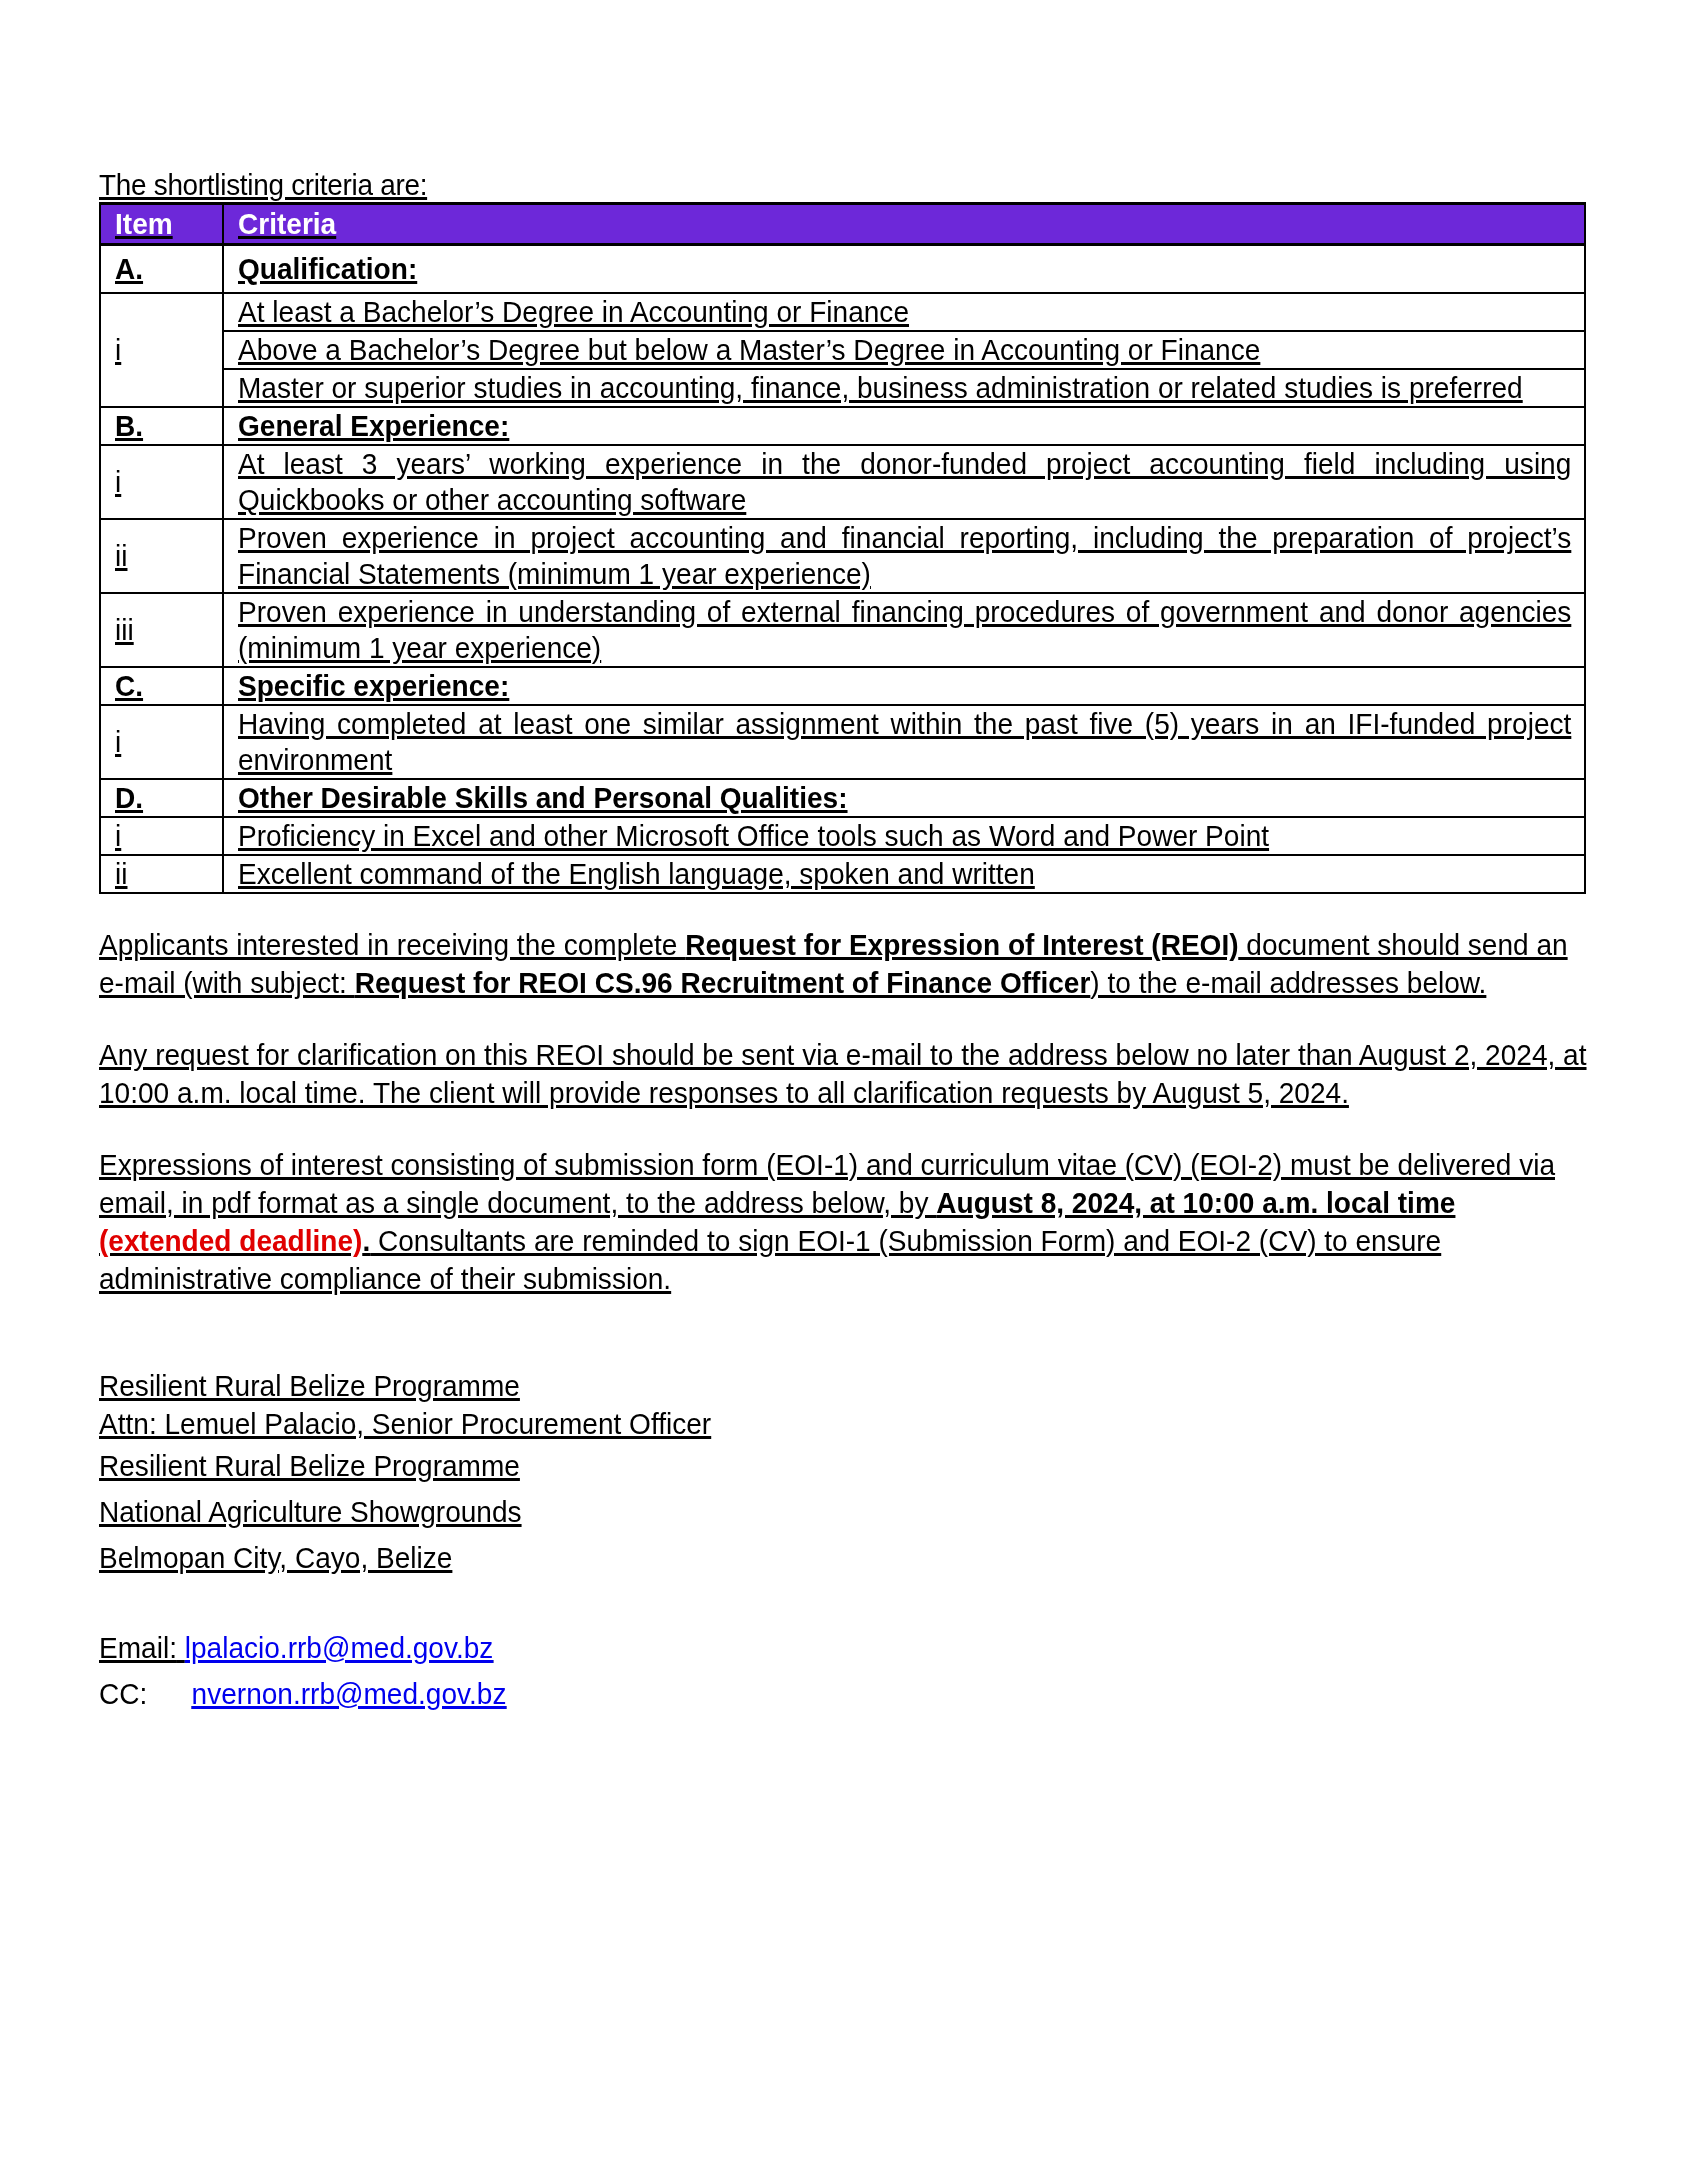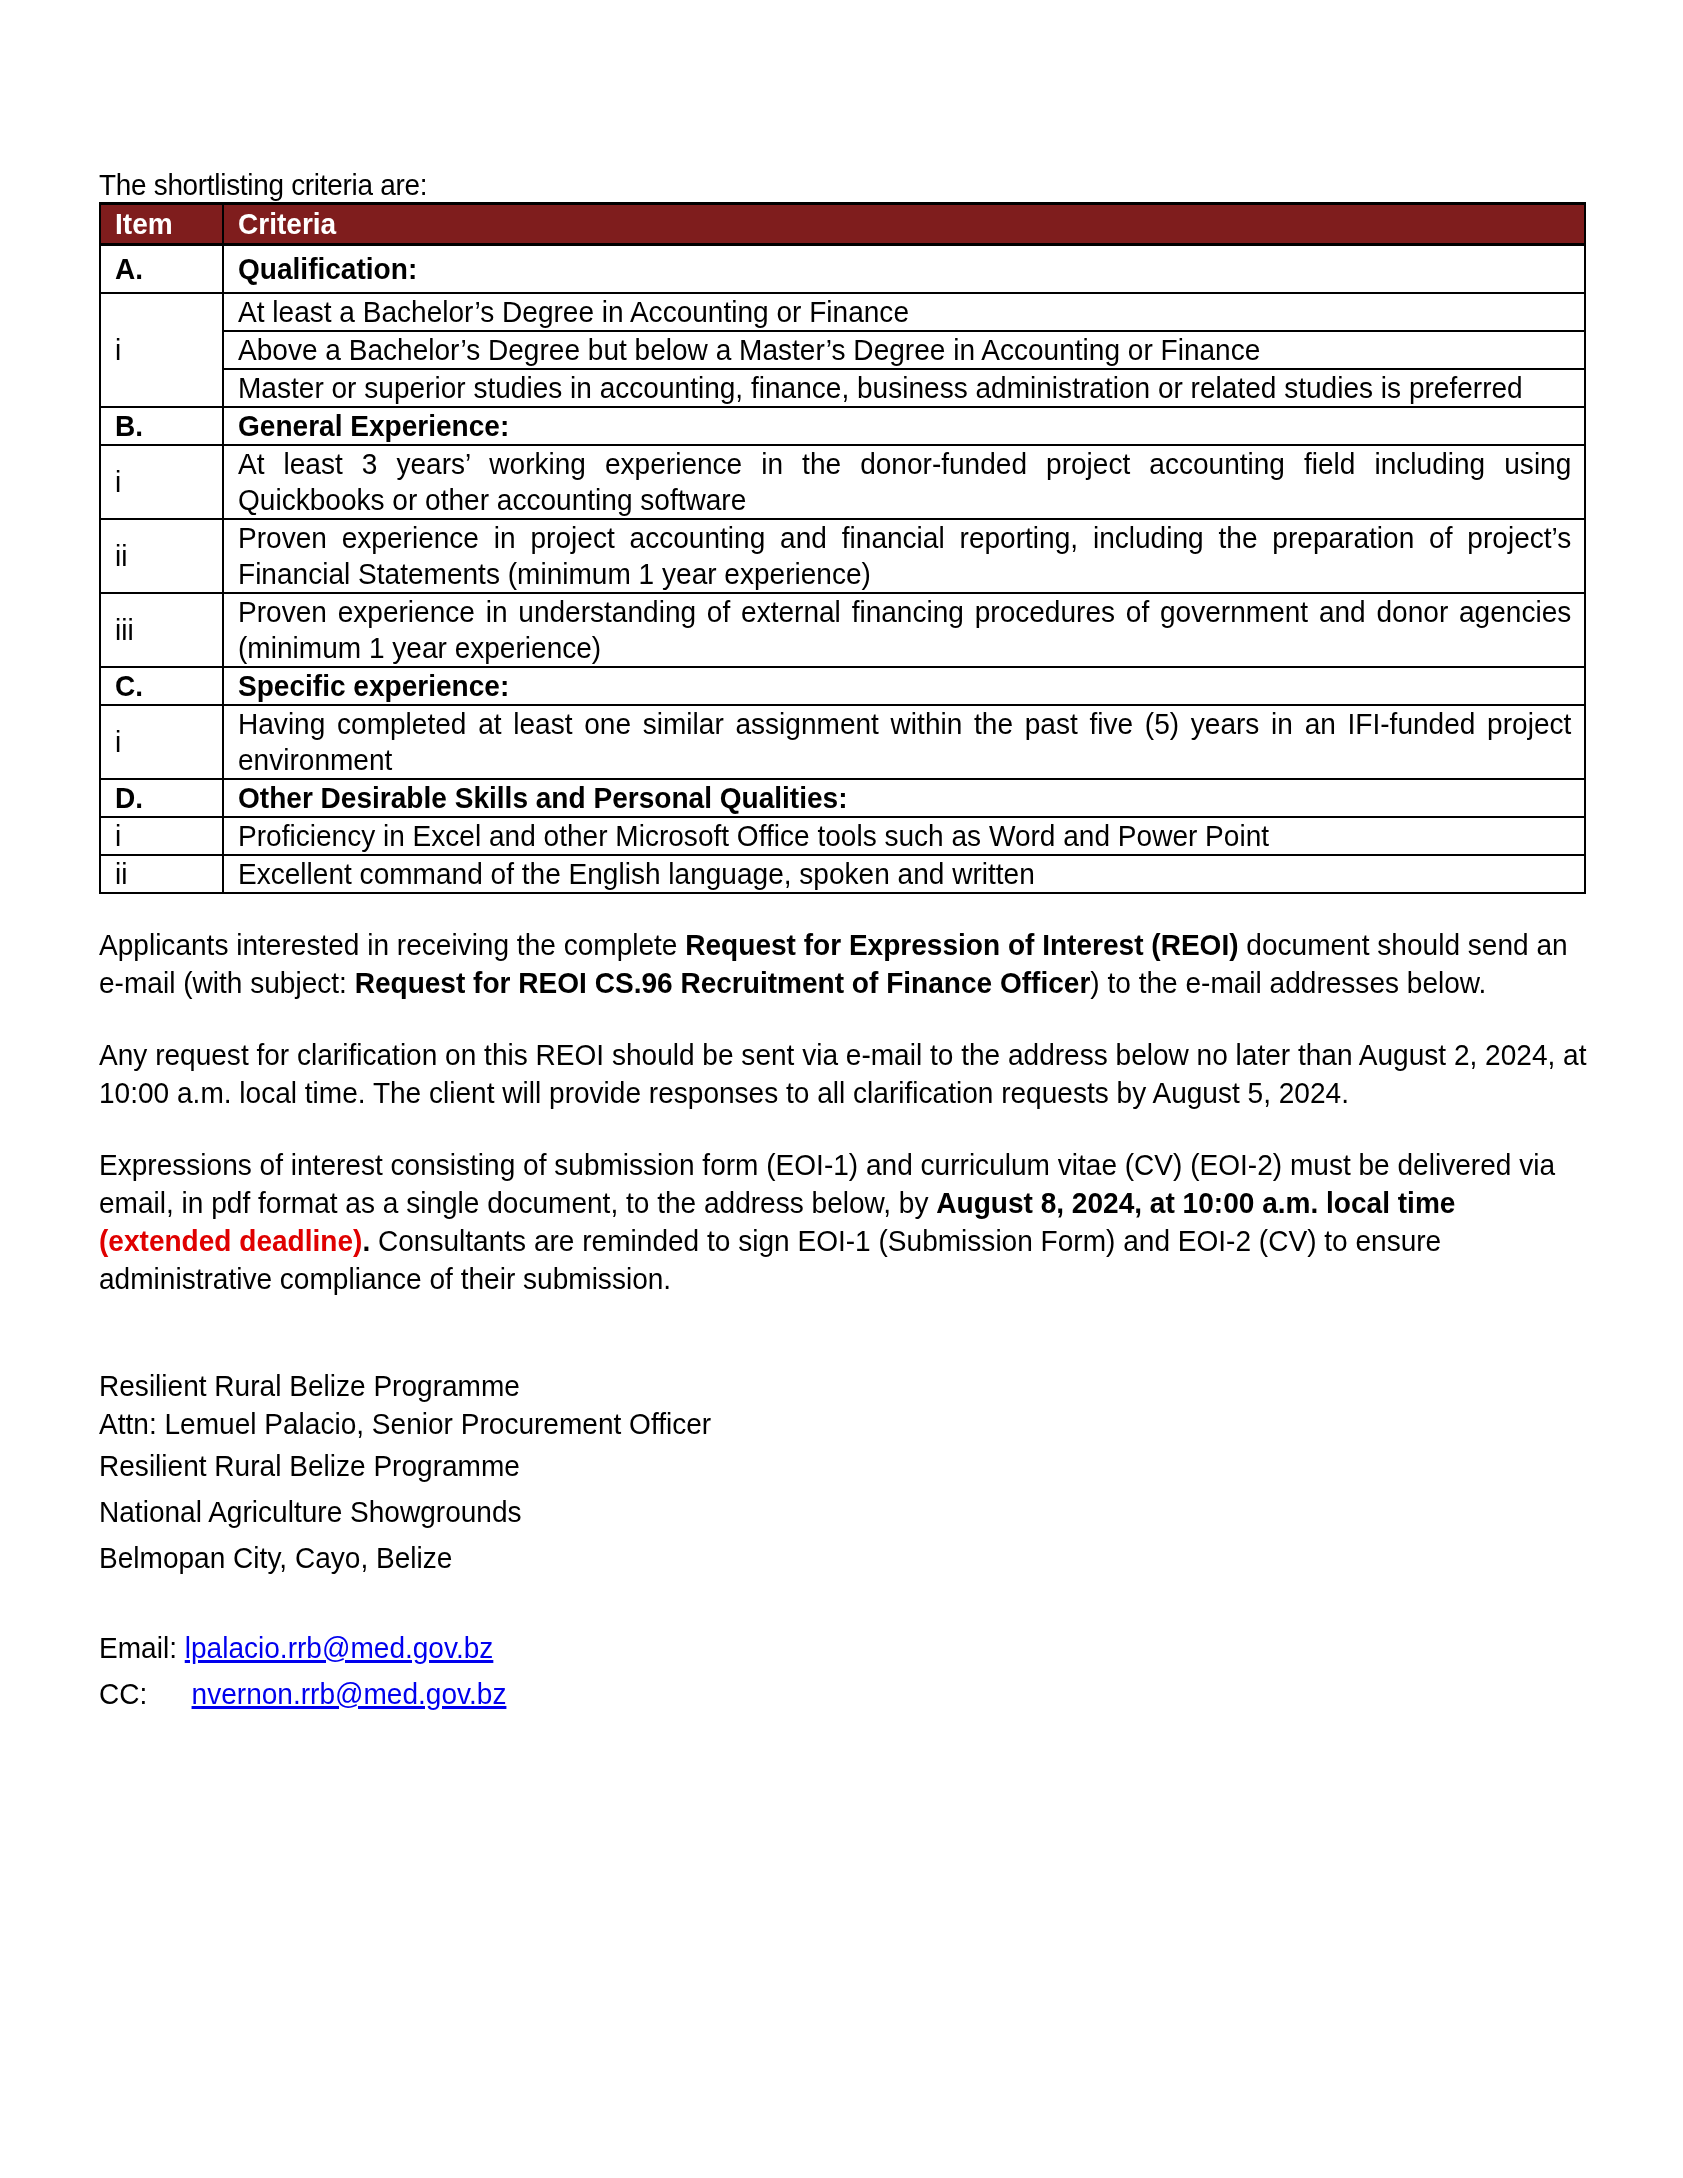--- a/index.html
+++ b/index.html
@@ -1,23 +1,23 @@
 <!DOCTYPE html>
 <html><head>
 <meta charset="utf-8">
 <style>
   html, body { margin: 0; padding: 0; background: #ffffff; }
   body { width: 1683px; height: 2178px; position: relative; overflow: hidden;
          font-family: "Liberation Sans", sans-serif; color: #000; }
-  .page { position: absolute; left: 99px; top: 168px; width: 1487px; }
+  .page { position: absolute; left: 99px; top: 168px; width: 1487px; text-decoration: underline; }
   .intro { font-size: 30px; line-height: 34px; margin: 0; letter-spacing: -0.3px; transform: scaleX(0.93); transform-origin: left; }
   table.criteria { border-collapse: collapse; width: 1487px; table-layout: fixed; font-size: 30px; }
   table.criteria col.item { width: 123px; }
   table.criteria td, table.criteria th { border: 2px solid #000; padding: 0 14px; vertical-align: middle; text-align: left; line-height: 36px; }
-  table.criteria th { background: #7f1d1d; color: #fff; font-weight: bold; height: 38px; border-top: 3px solid #000; border-bottom: 3px solid #000; }
+  table.criteria th { background: #6d28d9; color: #fff; font-weight: bold; height: 38px; border-top: 3px solid #000; border-bottom: 3px solid #000; }
   table.criteria td.item { padding-left: 14px; }
   table.criteria td.just { text-align: justify; text-align-last: left; }
   .sec td { font-weight: bold; }
   .sec-a td { height: 46px; vertical-align: top; padding-top: 2px; }
   .cell-inner { display: block; transform: scaleX(0.935); transform-origin: left; white-space: normal; }
   .crit-inner { display: block; width: 1426px; transform: scaleX(0.935); transform-origin: left; }
   .para { font-size: 30px; line-height: 38px; margin: 0; width: 1594px; transform: scaleX(0.935); transform-origin: left; }
   .para b { font-weight: bold; }
   .red { color: #e00000; font-weight: bold; }
   .addr { font-size: 30px; margin: 0; transform: scaleX(0.935); transform-origin: left; }

